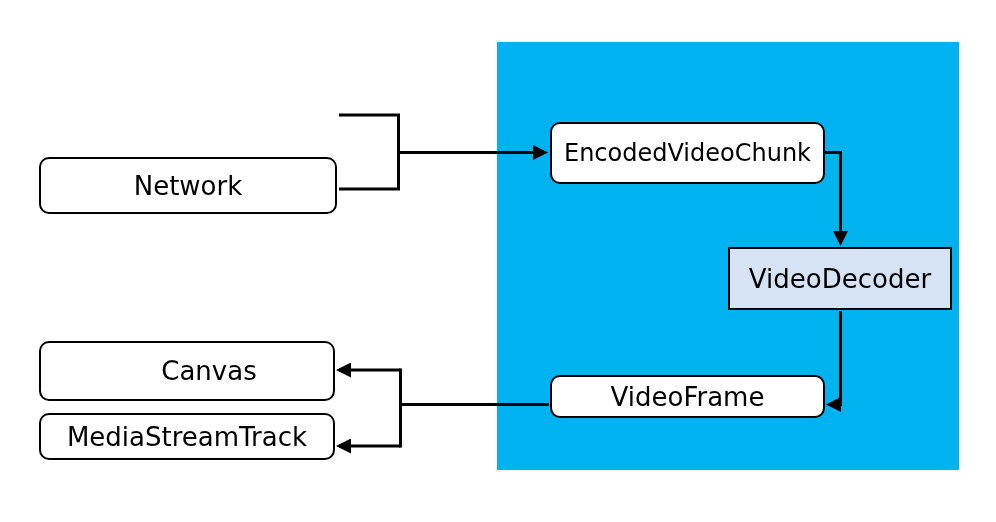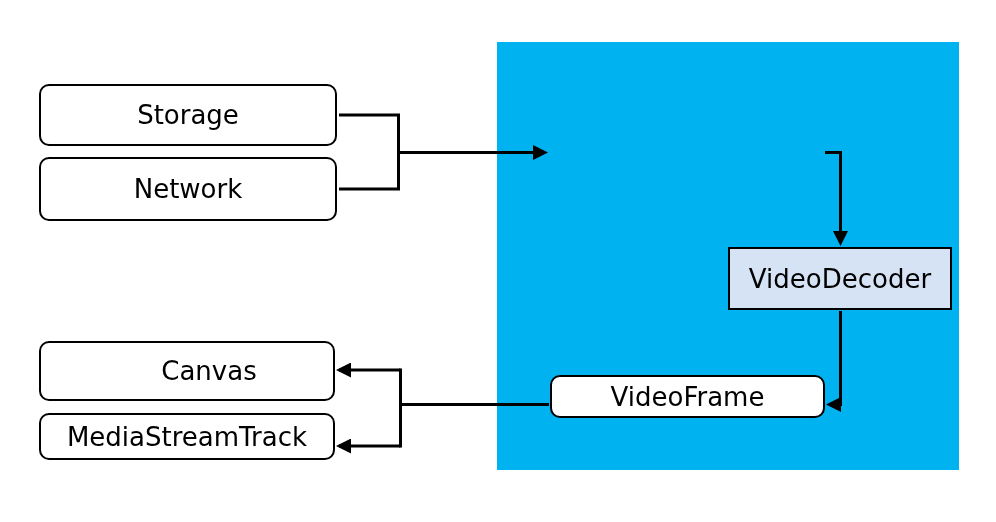--- a/index.html
+++ b/index.html
@@ -38,21 +38,21 @@
     white-space: nowrap;
   }
   .node.square {
     border-radius: 0;
     background: var(--decoder-fill, #D5E3F5);
     justify-content: center;
   }
   .node.small-text { font-size: 24px; }
 
   #storage   { left: 39px;  top: 84px;  width: 298px; height: 62px; }
-  #network   { left: 39px;  top: 157px; width: 298px; height: 64px; }
+  #network   { left: 39px;  top: 157px; width: 298px; height: 57px; }
   #canvas    { left: 39px;  top: 341px; width: 296px; height: 60px; padding-left: 44px; }
   #mst       { left: 39px;  top: 413px; width: 296px; height: 47px; }
   #evc       { left: 550px; top: 122px; width: 275px; height: 62px; }
   #decoder   { left: 728px; top: 247px; width: 224px; height: 63px; }
   #vframe    { left: 550px; top: 375px; width: 275px; height: 43px; }
 
   svg.wires {
     position: absolute;
     left: 0;
     top: 0;
@@ -88,28 +88,28 @@
 
     <path d="M840.5 311 V404.5 H829" marker-end="url(#ah)"></path>
 
     <path d="M549 404.5 H400.5 M400.5 368.5 V447.5"></path>
 
     <path d="M400.5 370 H339" marker-end="url(#ah)"></path>
 
     <path d="M400.5 446 H339" marker-end="url(#ah)"></path>
   </svg>
 
-  <div class="node" id="storage">
-    <span>Storage</span>
-  </div>
 
   <div class="node" id="network">
     <span>Network</span>
   </div>
 
+  <div class="node small-text" id="evc">
+    <span>EncodedVideoChunk</span>
+  </div>
 
   <div class="node square" id="decoder">
     <span>VideoDecoder</span>
   </div>
 
   <div class="node" id="vframe">
     <span>VideoFrame</span>
   </div>
 
   <div class="node" id="canvas">

